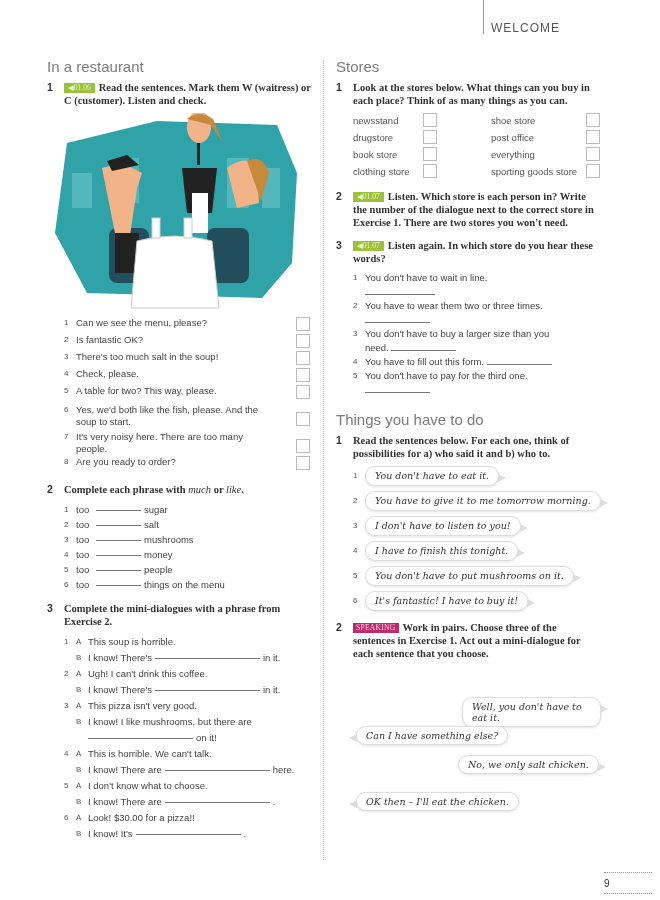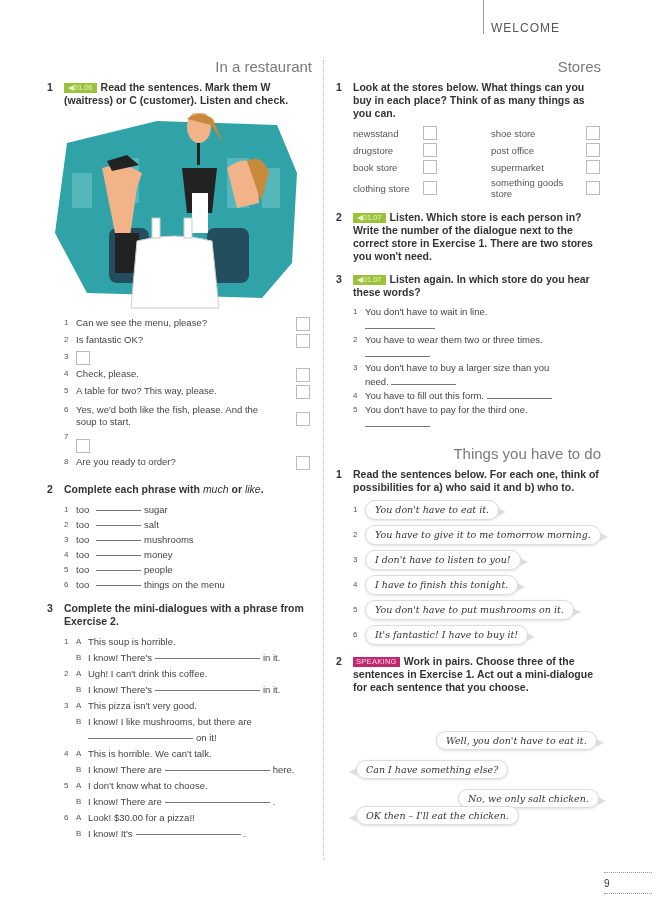--- a/index.html
+++ b/index.html
@@ -6,24 +6,24 @@
   html, body { width: 660px; height: 900px; background: #fff; overflow: hidden; }
   body { font-family: "Liberation Sans", "DejaVu Sans", sans-serif; color: #333; position: relative; }
 
   .header-rule { position: absolute; left: 483px; top: 0; width: 1px; height: 34px; background: #999; }
   .header-title { position: absolute; left: 491px; top: 21px; font-size: 12px; letter-spacing: 1px; color: #555; }
 
   .col-left { position: absolute; left: 47px; top: 58px; width: 265px; }
   .col-right { position: absolute; left: 336px; top: 58px; width: 265px; }
   .col-divider { position: absolute; left: 323px; top: 60px; height: 800px; border-left: 1px dotted #bbb; }
 
-  .section-title { font-size: 15px; color: #7a7a7a; margin-bottom: 6px; text-align: right; }
+  .section-title { font-size: 15px; color: #7a7a7a; margin-bottom: 6px; }
   .ex { display: flex; font-size: 10.5px; font-weight: bold; color: #333; line-height: 13px; }
   .ex-num { width: 17px; flex-shrink: 0; }
-  .ex-text { flex: 1; }
+  .ex-text { flex: 1; font-family: Liberation Serif, serif; }
   .audio { display: inline-block; background: #9cc23a; color: #e8f4cf; font-size: 7.5px; padding: 0 4px; margin-right: 4px; line-height: 10px; vertical-align: 1px; font-weight: normal; }
   .speaking { display: inline-block; background: #c0286e; color: #fbd8ea; font-size: 7.5px; padding: 0 3px; margin-right: 4px; line-height: 10px; vertical-align: 1px; font-weight: normal; letter-spacing: 0.3px; }
 
   .illustration { width: 256px; height: 200px; margin: 6px 0 0 0; position: relative; }
 
   .list { font-size: 9.5px; color: #444; }
   .li { display: flex; line-height: 12px; }
   .li-num { width: 12px; font-size: 8px; flex-shrink: 0; color: #555; }
   .checkbox-col { width: 16px; flex-shrink: 0; }
   .cb { display: inline-block; width: 14px; height: 14px; border: 1px solid #bbb; }
@@ -87,39 +87,41 @@
         <span style="flex:1">Can we see the menu, please?</span>
         <span class="checkbox-col"><span class="cb"></span></span>
       </div>
     <div class="li">
         <span class="li-num">2</span>
         <span style="flex:1">Is fantastic OK?</span>
         <span class="checkbox-col"><span class="cb"></span></span>
       </div>
     <div class="li">
         <span class="li-num">3</span>
+        <span style="flex:1">There's too much salt in the soup!</span>
         <span class="checkbox-col"><span class="cb"></span></span>
       </div>
     <div class="li">
         <span class="li-num">4</span>
         <span style="flex:1">Check, please.</span>
         <span class="checkbox-col"><span class="cb"></span></span>
       </div>
     <div class="li">
         <span class="li-num">5</span>
         <span style="flex:1">A table for two? This way, please.</span>
         <span class="checkbox-col"><span class="cb"></span></span>
       </div>
     <div class="li" style="margin-top:2px;">
         <span class="li-num">6</span>
         <span style="flex:1; padding-right:20px;">Yes, we'd both like the fish, please. And the soup to start.</span>
         <span class="checkbox-col" style="padding-top:8px;"><span class="cb"></span></span>
       </div>
     <div class="li" style="margin-top:2px;">
         <span class="li-num">7</span>
+        <span style="flex:1; padding-right:40px;">It's very noisy here. There are too many people.</span>
         <span class="checkbox-col" style="padding-top:8px;"><span class="cb"></span></span>
       </div>
     <div class="li">
         <span class="li-num">8</span>
         <span style="flex:1">Are you ready to order?</span>
         <span class="checkbox-col"><span class="cb"></span></span>
       </div>
   </div>
 
   <div class="ex" style="margin-top:10px;">
@@ -262,26 +264,26 @@
       <span>shoe store</span>
       <span class="cb"></span>
     <span>drugstore</span>
       <span class="cb"></span>
       <span></span>
       <span>post office</span>
       <span class="cb"></span>
     <span>book store</span>
       <span class="cb"></span>
       <span></span>
-      <span>supermarket</span>
+      <span>everything</span>
       <span class="cb"></span>
     <span>clothing store</span>
       <span class="cb"></span>
       <span></span>
-      <span>something goods store</span>
+      <span>sporting goods store</span>
       <span class="cb"></span>
   </div>
 
   <div class="ex" style="margin-top:12px;">
     <span class="ex-num">2</span>
     <span class="ex-text"><span class="audio">◀01.07</span><span>Listen. Which store is each person in? Write the number of the dialogue next to the correct store in Exercise 1. There are two stores you won't need.</span></span>
   </div>
 
   <div class="ex" style="margin-top:10px;">
     <span class="ex-num">3</span>
@@ -340,22 +342,22 @@
         <span class="li-num">6</span>
         <span class="bubble tail-r">It's fantastic! I have to buy it!</span>
       </div>
   </div>
 
   <div class="ex" style="margin-top:10px;">
     <span class="ex-num">2</span>
     <span class="ex-text"><span class="speaking">SPEAKING</span><span>Work in pairs. Choose three of the sentences in Exercise 1. Act out a mini-dialogue for each sentence that you choose.</span></span>
   </div>
   <div style="margin-top:8px; position:relative; height:150px;">
-    <span class="bubble tail-r" style="position:absolute; left:100px; top:29px;">Well, you don't have to eat it.</span>
+    <span class="bubble tail-r" style="position:absolute; left:126px; top:29px;">Well, you don't have to eat it.</span>
     <span class="bubble tail-l" style="position:absolute; left:20px; top:58px;">Can I have something else?</span>
     <span class="bubble tail-r" style="position:absolute; left:122px; top:87px;">No, we only salt chicken.</span>
-    <span class="bubble tail-l" style="position:absolute; left:20px; top:104px;">OK then – I'll eat the chicken.</span>
+    <span class="bubble tail-l" style="position:absolute; left:20px; top:124px;">OK then – I'll eat the chicken.</span>
   </div>
 </div>
 
 <div class="page-rule" style="top:872px;"></div>
 <div class="page-num">9</div>
 <div class="page-rule" style="top:893px;"></div>
 
 </body></html>

